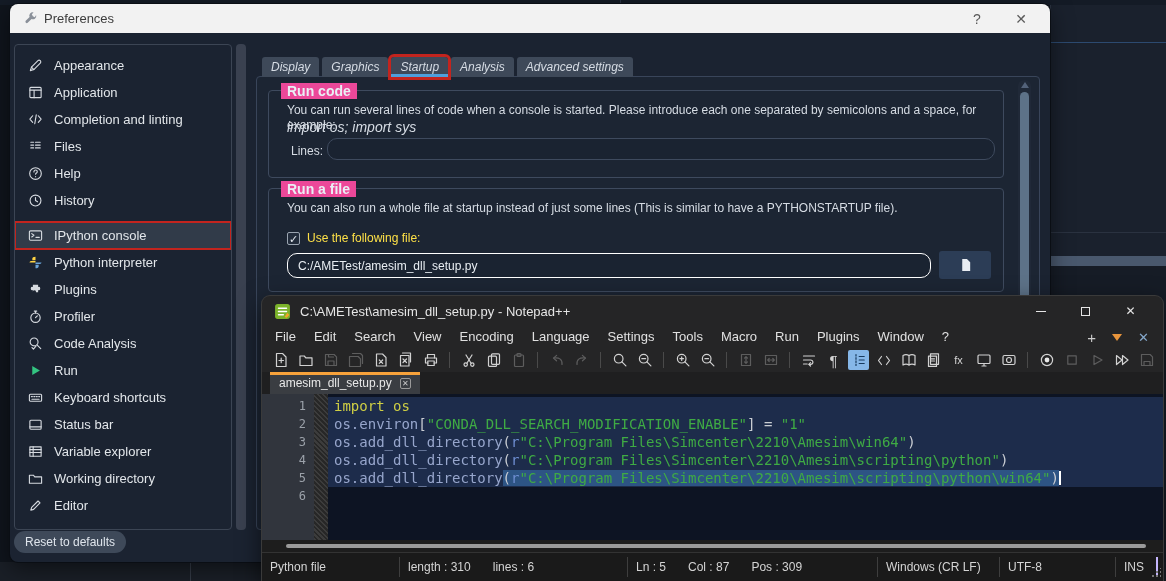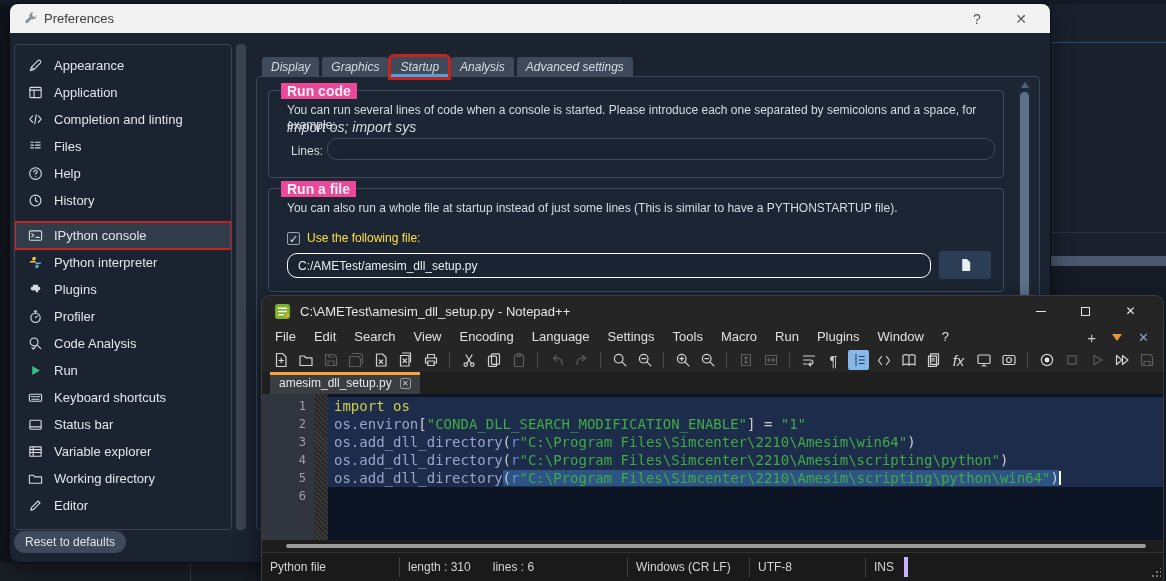--- a/index.html
+++ b/index.html
@@ -136,21 +136,21 @@
 
   #h-scroll { left:0; top:244px; width:901px; height:12px; background:#1D1D1D; }
   #h-thumb { position:absolute; left:24px; top:4px; width:860px; height:4px; background:#9A9A9A; border-radius:2px; }
 
   
   #npp-status { left:0; top:256px; width:901px; height:29px; background:#1A1A1A;
                 border-top:1px solid #333; display:flex; align-items:center; color:#D4D4D4; font-size:12px; }
   .sb-cell { height:20px; line-height:20px; border-right:1px solid #3E3E3E; padding:0 8px;
              display:flex; gap:22px; white-space:nowrap; }
   .sb-c1 { width:138px; } .sb-c2 { width:228px; } .sb-c3 { width:250px; }
-  .sb-c4 { width:122px; } .sb-c5 { width:116px; } .sb-c6 { width:42px; border-right:4px solid #c4b5fd; }
+  .sb-c4 { width:122px; } .sb-c5 { width:116px; } .sb-c6 { width:42px; border-right:2px solid #c4b5fd; }
   #sb-grip { position:absolute; right:2px; bottom:3px; width:10px; height:10px;
              background:radial-gradient(circle at 2px 8px,#777 1px,transparent 1.2px),
                         radial-gradient(circle at 6px 8px,#777 1px,transparent 1.2px),
                         radial-gradient(circle at 6px 4px,#777 1px,transparent 1.2px),
                         radial-gradient(circle at 10px 8px,#777 1px,transparent 1.2px),
                         radial-gradient(circle at 10px 4px,#777 1px,transparent 1.2px),
                         radial-gradient(circle at 10px 0px,#777 1px,transparent 1.2px); }
 </style>
 </head>
 <body>
@@ -557,21 +557,21 @@
           </svg>
         </span>
         <span class="tb-icon">
           <svg viewBox="0 0 16 16" width="16" height="16" fill="none" stroke="#D2D2D2" stroke-width="1.2" stroke-linecap="round" stroke-linejoin="round">
             <rect x="4.5" y="1.8" width="8" height="10.5"></rect>
             <rect x="2.5" y="4.2" width="8" height="10.2"></rect>
             <path d="M4.5 6.8h4M4.5 9h4"></path>
           </svg>
         </span>
         <span class="tb-icon">
-          <span class="tb-txt" style="font-style:italic;font-size:15px">fx</span>
+          <span class="tb-txt" style="font-size:11px">fx</span>
         </span>
         <span class="tb-icon">
           <svg viewBox="0 0 16 16" width="16" height="16" fill="none" stroke="#D2D2D2" stroke-width="1.2" stroke-linecap="round" stroke-linejoin="round">
             <rect x="2" y="3" width="12" height="8.5" rx="1"></rect>
             <path d="M6 14h4M8 11.5V14"></path>
           </svg>
         </span>
         <span class="tb-icon">
           <svg viewBox="0 0 16 16" width="16" height="16" fill="none" stroke="#D2D2D2" stroke-width="1.2" stroke-linecap="round" stroke-linejoin="round">
             <rect x="2" y="3.5" width="12" height="9" rx="1.5"></rect>
@@ -641,20 +641,25 @@
     </div>
 
     <div class="abs" id="npp-status">
       <span class="sb-cell sb-c1">
           <span>Python file</span>
         </span>
       <span class="sb-cell sb-c2">
         <span>length : 310</span>
         <span>lines : 6</span>
       </span>
+      <span class="sb-cell sb-c3">
+        <span>Ln : 5</span>
+        <span>Col : 87</span>
+        <span>Pos : 309</span>
+      </span>
       <span class="sb-cell sb-c4">
           <span>Windows (CR LF)</span>
         </span>
       <span class="sb-cell sb-c5">
           <span>UTF-8</span>
         </span>
       <span class="sb-cell sb-c6">
           <span>INS</span>
         </span>
       <span id="sb-grip"></span>

